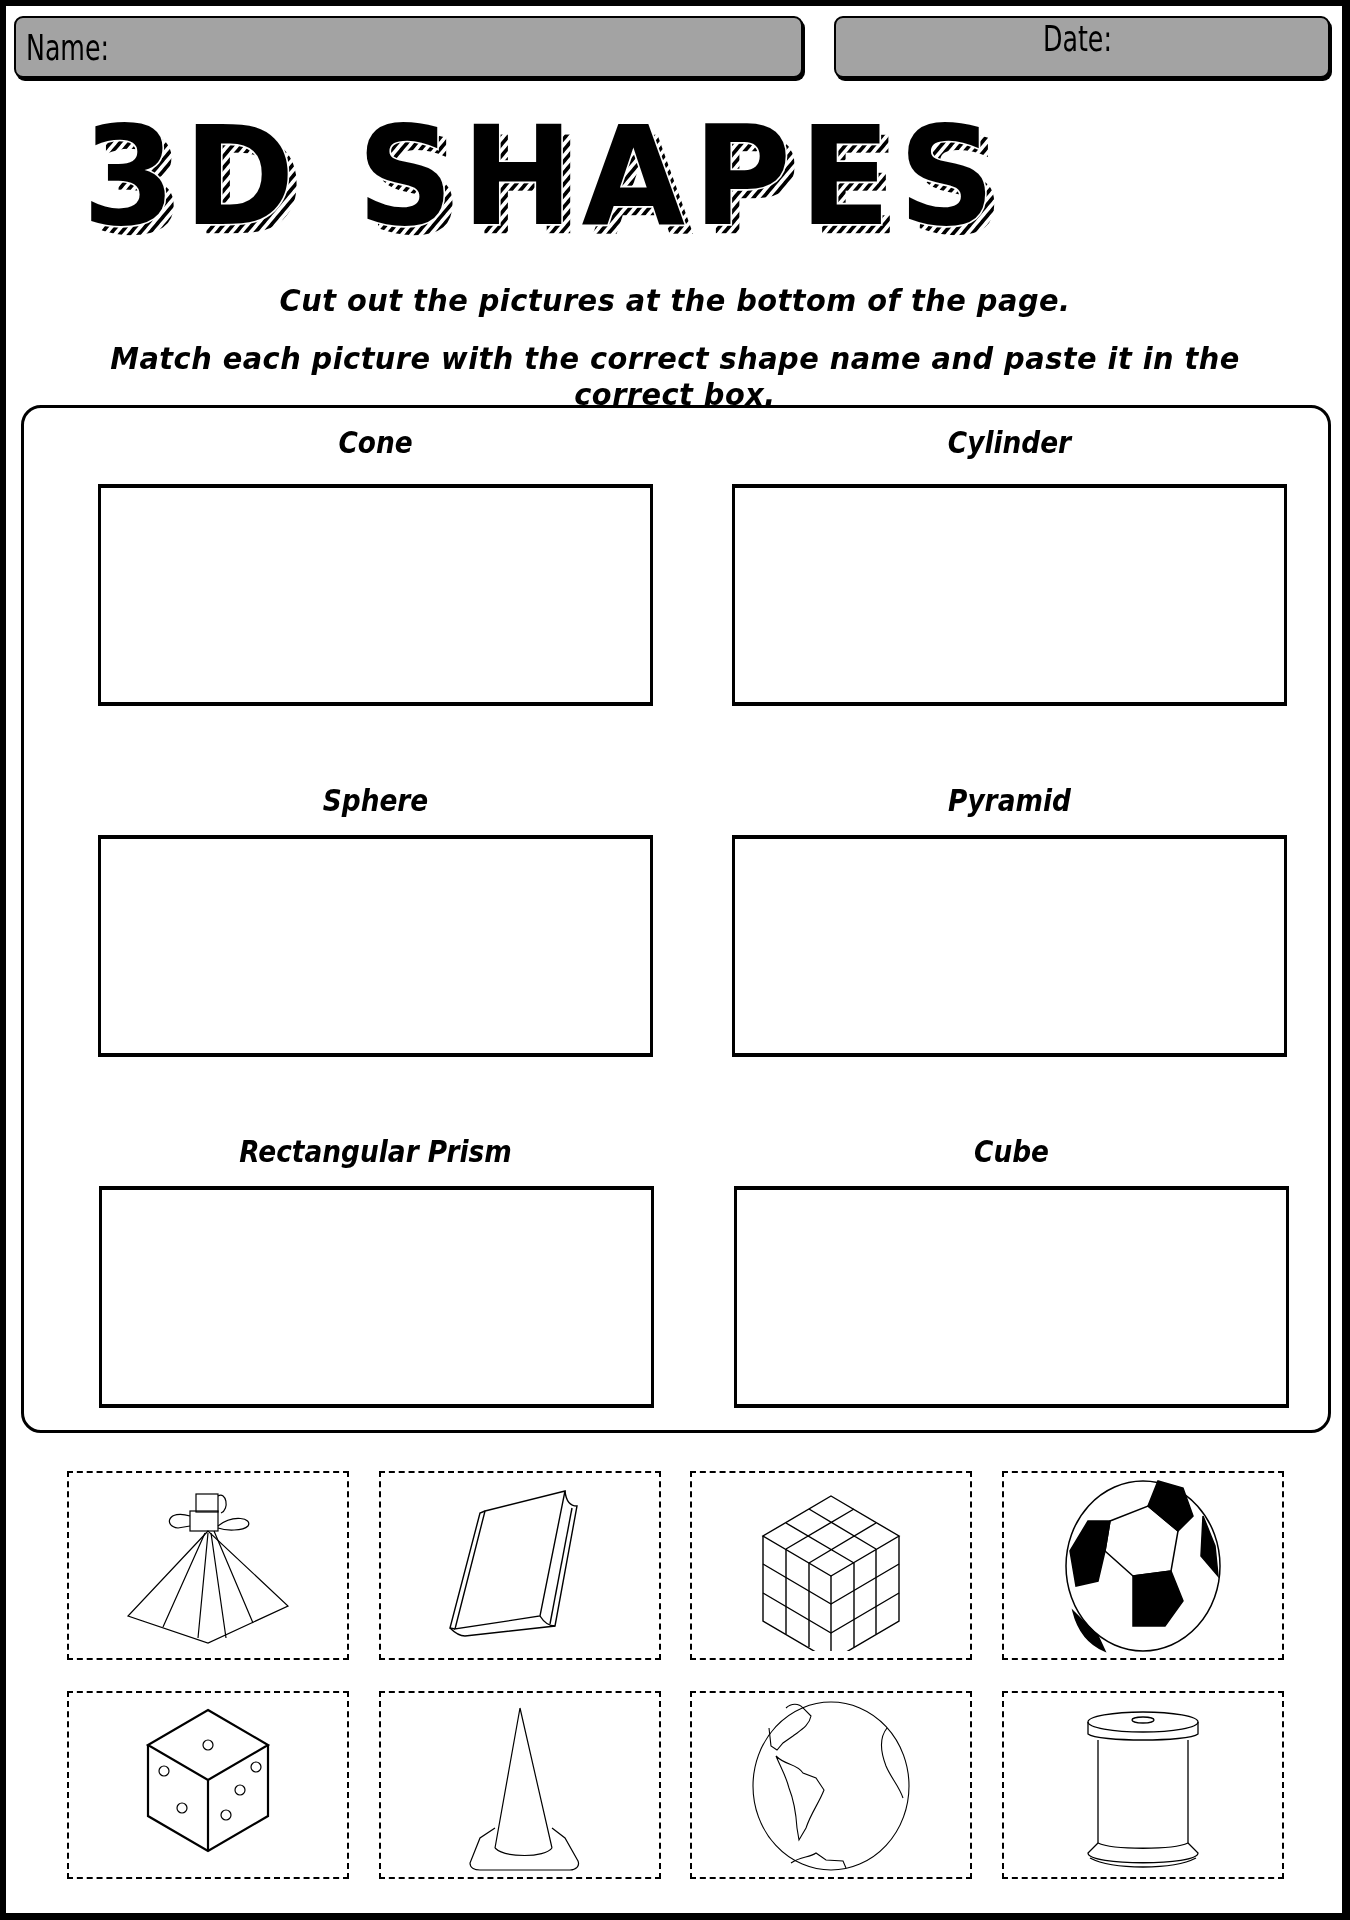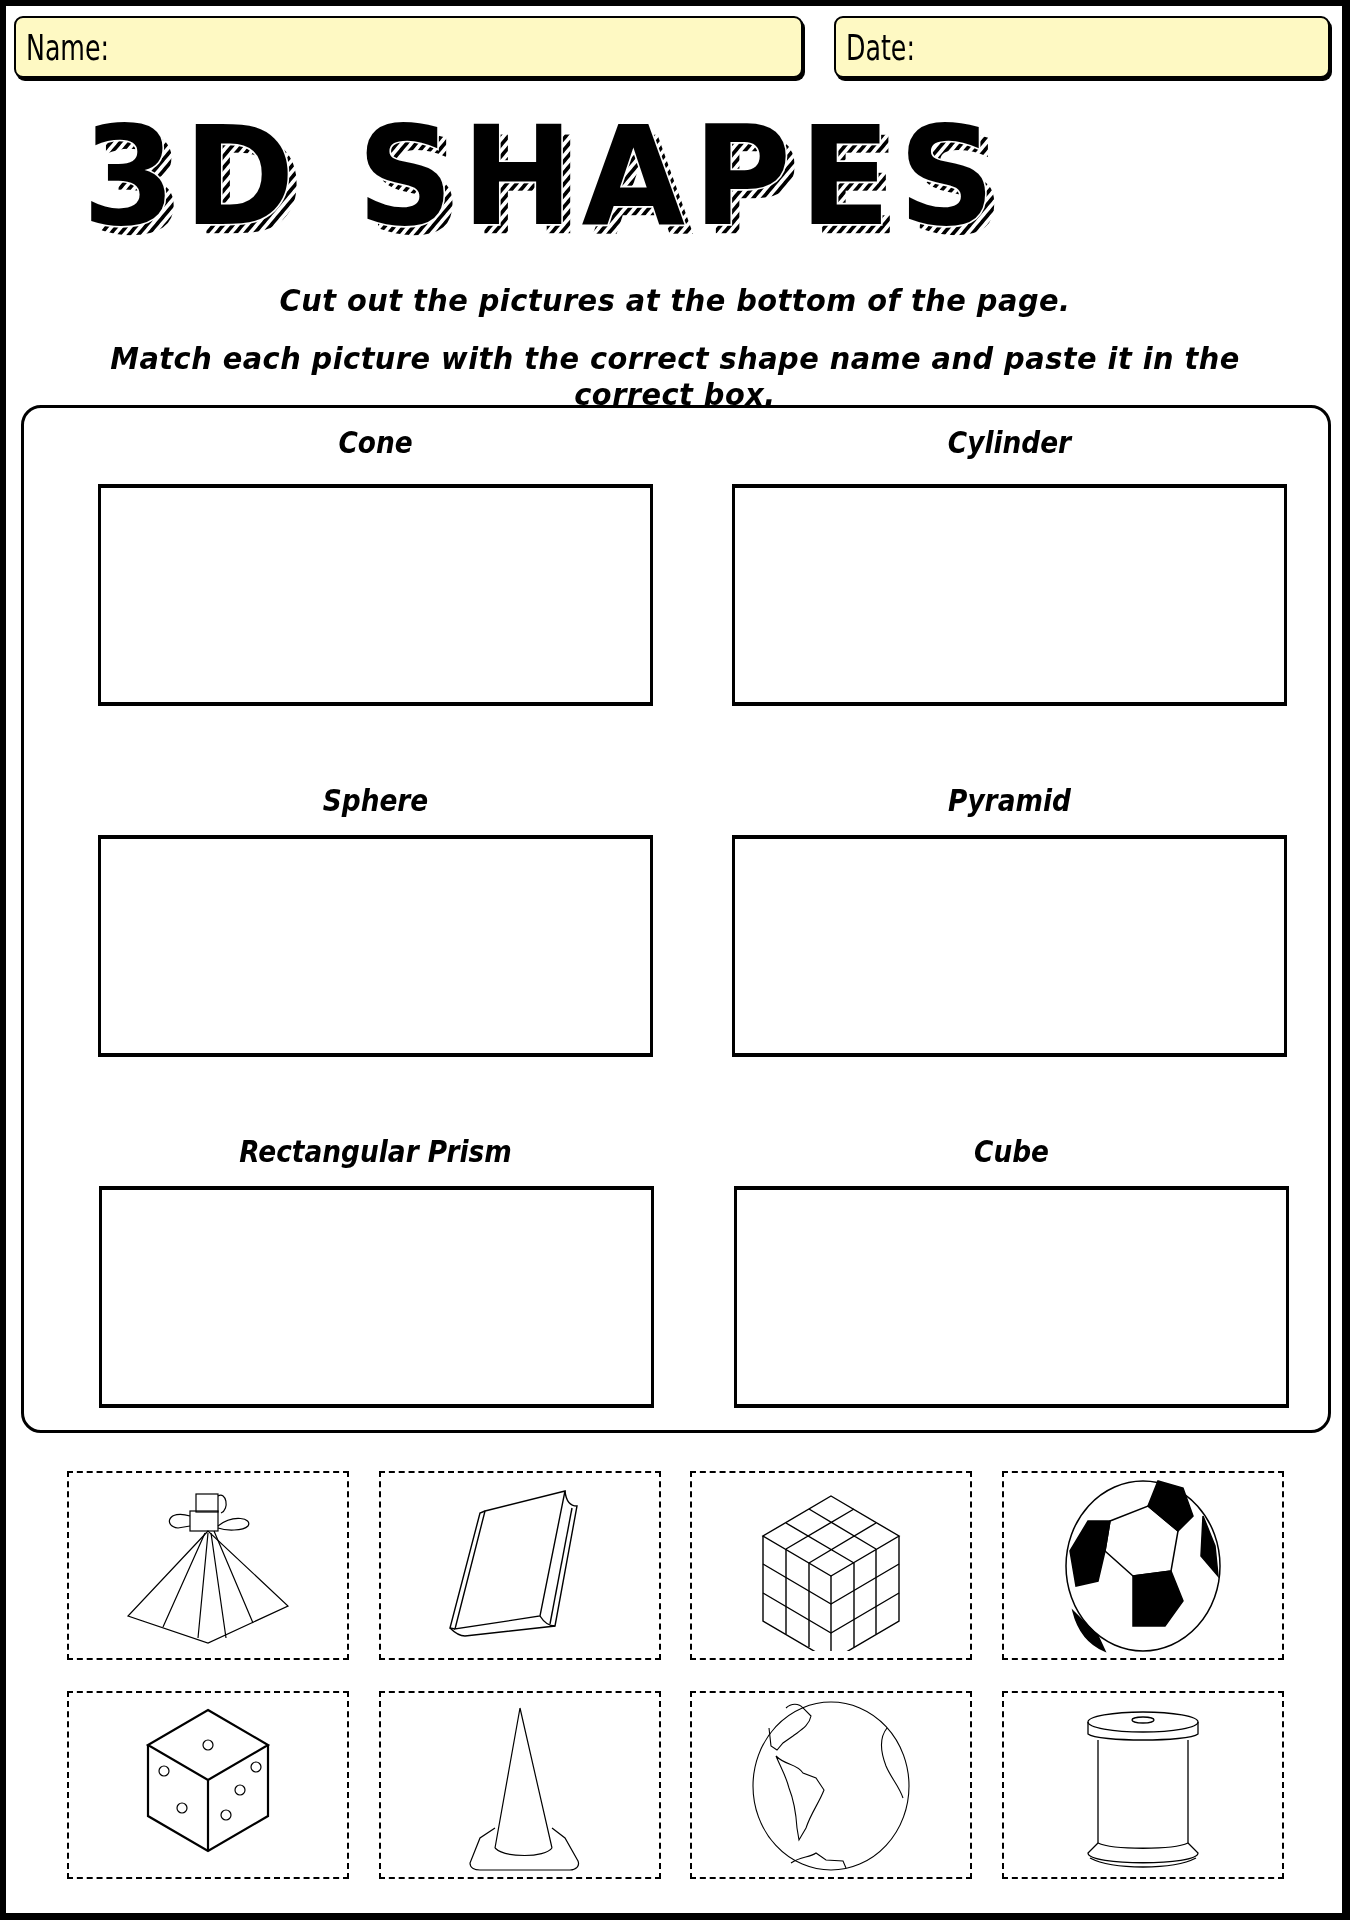--- a/index.html
+++ b/index.html
@@ -1,39 +1,39 @@
 <!DOCTYPE html>
 <html><head>
 <meta charset="utf-8">
 <style>
   html, body { margin: 0; padding: 0; background: #ffffff; }
   body { width: 1350px; height: 1920px; position: relative; overflow: hidden; font-family: "DejaVu Sans", sans-serif; color: #000; }
   .page-border { position: absolute; left: 0; top: 0; width: 1350px; height: 1920px; box-sizing: border-box; border: 6px solid #000; border-right-width: 8px; border-bottom-width: 7px; }
-  .field { position: absolute; top: 16px; height: 62px; box-sizing: border-box; border: 2px solid #000; border-radius: 9px; box-shadow: 2px 3px 0 #000; background: #fef9c3; display: flex; align-items: center; padding-left: 10px; }
+  .field { position: absolute; top: 16px; height: 62px; box-sizing: border-box; border: 2px solid #000; border-radius: 9px; box-shadow: 2px 3px 0 #000; background: #a3a3a3; display: flex; align-items: center; padding-left: 10px; }
   .field-label { font-family: "DejaVu Sans Condensed", "DejaVu Sans", sans-serif; font-size: 36px; transform: scaleX(0.78); transform-origin: left center; letter-spacing: 0px; }
   .field-input { flex: 1; border: none; outline: none; background: transparent; height: 100%; font-size: 28px; font-family: "Liberation Sans", sans-serif; }
   .title { position: absolute; left: 0; top: 96px; width: 1100px; height: 170px; }
   .title svg { width: 100%; height: 100%; }
   .instr { position: absolute; left: 0; width: 1350px; text-align: center; font-family: "DejaVu Sans", sans-serif; font-style: italic; font-weight: bold; font-size: 31px; letter-spacing: 0.5px; transform: scaleX(0.93); transform-origin: center; }
   .container { position: absolute; left: 21px; top: 405px; width: 1310px; height: 1028px; box-sizing: border-box; border: 3px solid #000; border-radius: 20px; }
   .cell-label { position: absolute; width: 555px; text-align: center; font-family: "DejaVu Sans", sans-serif; font-style: italic; font-weight: bold; font-size: 30px; transform: scaleX(0.88); }
   .drop-box { position: absolute; width: 555px; height: 222px; box-sizing: border-box; border: 3px solid #000; border-top-width: 4px; border-bottom-width: 4px; background: #fff; }
   .cut-box { position: absolute; width: 282px; box-sizing: border-box; border: 2px dashed #000; background: #fff; display: flex; align-items: center; justify-content: center; }
   .cut-box svg { display: block; }
 </style>
 </head>
 <body>
 
 <div class="page-border"></div>
 
 <div class="field" style="left:14px; width:789px;">
   <span class="field-label">Name:</span>
   <input class="field-input" type="text" style="margin-left: -20px;" value="">
 </div>
-<div class="field" style="left:834px; width:496px;">
+<div class="field" style="left:834px; width:496px;flex-direction:column;">
   <span class="field-label">Date:</span>
   <input class="field-input" type="text" style="margin-left: -15px;" value="">
 </div>
 
 <div class="title">
   <svg viewBox="0 0 1350 170" xmlns="http://www.w3.org/2000/svg">
     <defs>
       <pattern id="hatch" patternUnits="userSpaceOnUse" width="9" height="9" patternTransform="rotate(40)">
         <rect width="9" height="9" fill="#fff"></rect>
         <rect width="4.5" height="9" fill="#000"></rect>

